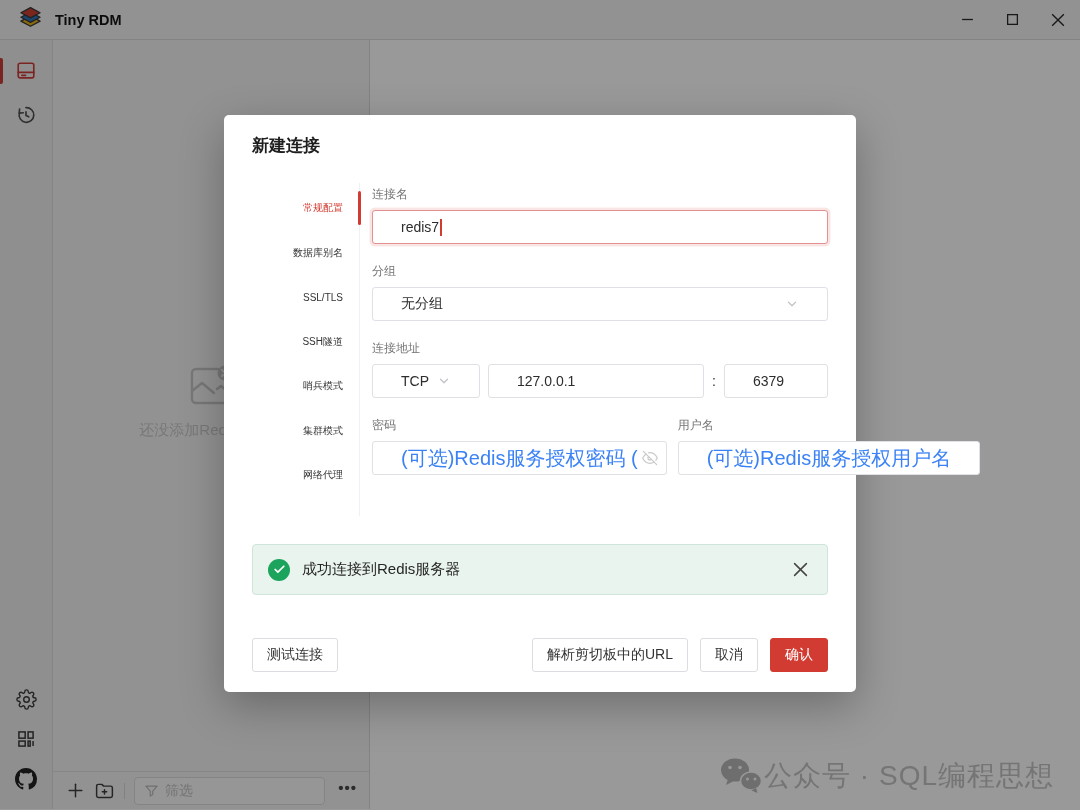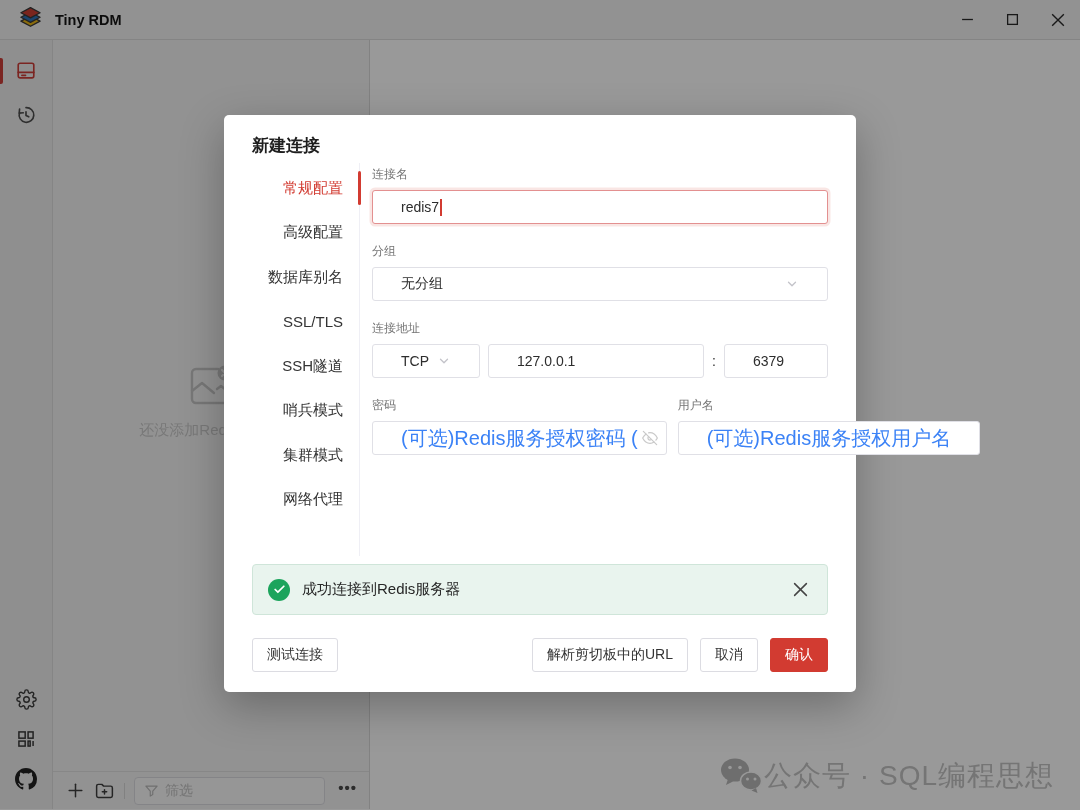--- a/index.html
+++ b/index.html
@@ -33,25 +33,25 @@
   .filter-ph { font-size:14px; color:#c2c2c2; }
   .more-dots { font-size:15px; color:#4a4a4a; letter-spacing:1px; padding:0 4px 6px 4px; font-weight:bold; }
 
   .main-area { flex:1; background:#ffffff; }
 
   
   .overlay { position:absolute; inset:0; background:rgba(0,0,0,0.40); }
   .watermark { position:absolute; right:26px; bottom:14px; display:flex; align-items:center; color:#757575; font-size:28px; letter-spacing:1px; }
 
   
-  .dialog { position:absolute; left:224px; top:115px; width:632px; height:577px; background:#fff; border-radius:5px; box-shadow:0 14px 44px rgba(0,0,0,0.28); display:flex; flex-direction:column; }
+  .dialog { position:absolute; left:224px; top:115px; width:632px; height:577px; background:#fff; border-radius:5px; box-shadow:0 14px 44px rgba(0,0,0,0.28); display:flex; flex-direction:column;gap:20px; }
   .dialog-title { padding:19px 28px 6px 28px; font-size:17px; font-weight:600; color:#1e1e1e; }
   .dialog-body { flex:1; min-height:0; display:flex; padding-right:28px; }
   .tab-col { width:136px; flex-shrink:0; border-right:1px solid #efeff5; padding-top:3px; }
-  .tab { position:relative; height:44.5px; display:flex; align-items:center; justify-content:flex-end; padding-right:16px; font-size:15px; color:#333; cursor:pointer; white-space:nowrap; }
+  .tab { position:relative; height:44.5px; display:flex; align-items:center; justify-content:flex-end; padding-right:16px; font-size:10px; color:#333; cursor:pointer; white-space:nowrap; }
   .tab.active { color:#d23b31; }
   .tab.active::after { content:""; position:absolute; right:-2px; top:5px; width:3px; height:34px; background:#d23b31; border-radius:2px; }
 
   .form-col { flex:1; padding:3px 0 0 12px; min-width:0; }
   .f-group { margin-bottom:19px; }
   .f-label { font-size:12px; color:#747474; margin-bottom:7px; }
   .box { height:34px; border:1px solid #e0e0e6; border-radius:3px; background:#fff; display:flex; align-items:center; padding:0 28px; font-size:14px; color:#2d2d2d; position:relative; }
   .box.focus { border-color:#e39090; box-shadow:0 0 0 2.5px rgba(210,59,49,0.13); }
   .caret { display:inline-block; width:1.5px; height:17px; background:#d23b31; margin-left:1px; }
   .chev { margin-left:auto; flex-shrink:0; }
@@ -195,21 +195,20 @@
     </svg>
     <span>公众号 · SQL编程思想</span>
   </div>
 
   <div class="dialog">
     <div class="dialog-title">新建连接</div>
 
     <div class="dialog-body">
       <div class="tab-col">
         <div class="tab active">常规配置</div>
-        <div class="tab">高级配置</div>
         <div class="tab">数据库别名</div>
         <div class="tab">SSL/TLS</div>
         <div class="tab">SSH隧道</div>
         <div class="tab">哨兵模式</div>
         <div class="tab">集群模式</div>
         <div class="tab">网络代理</div>
       </div>
 
       <div class="form-col">
         <div class="f-group">

